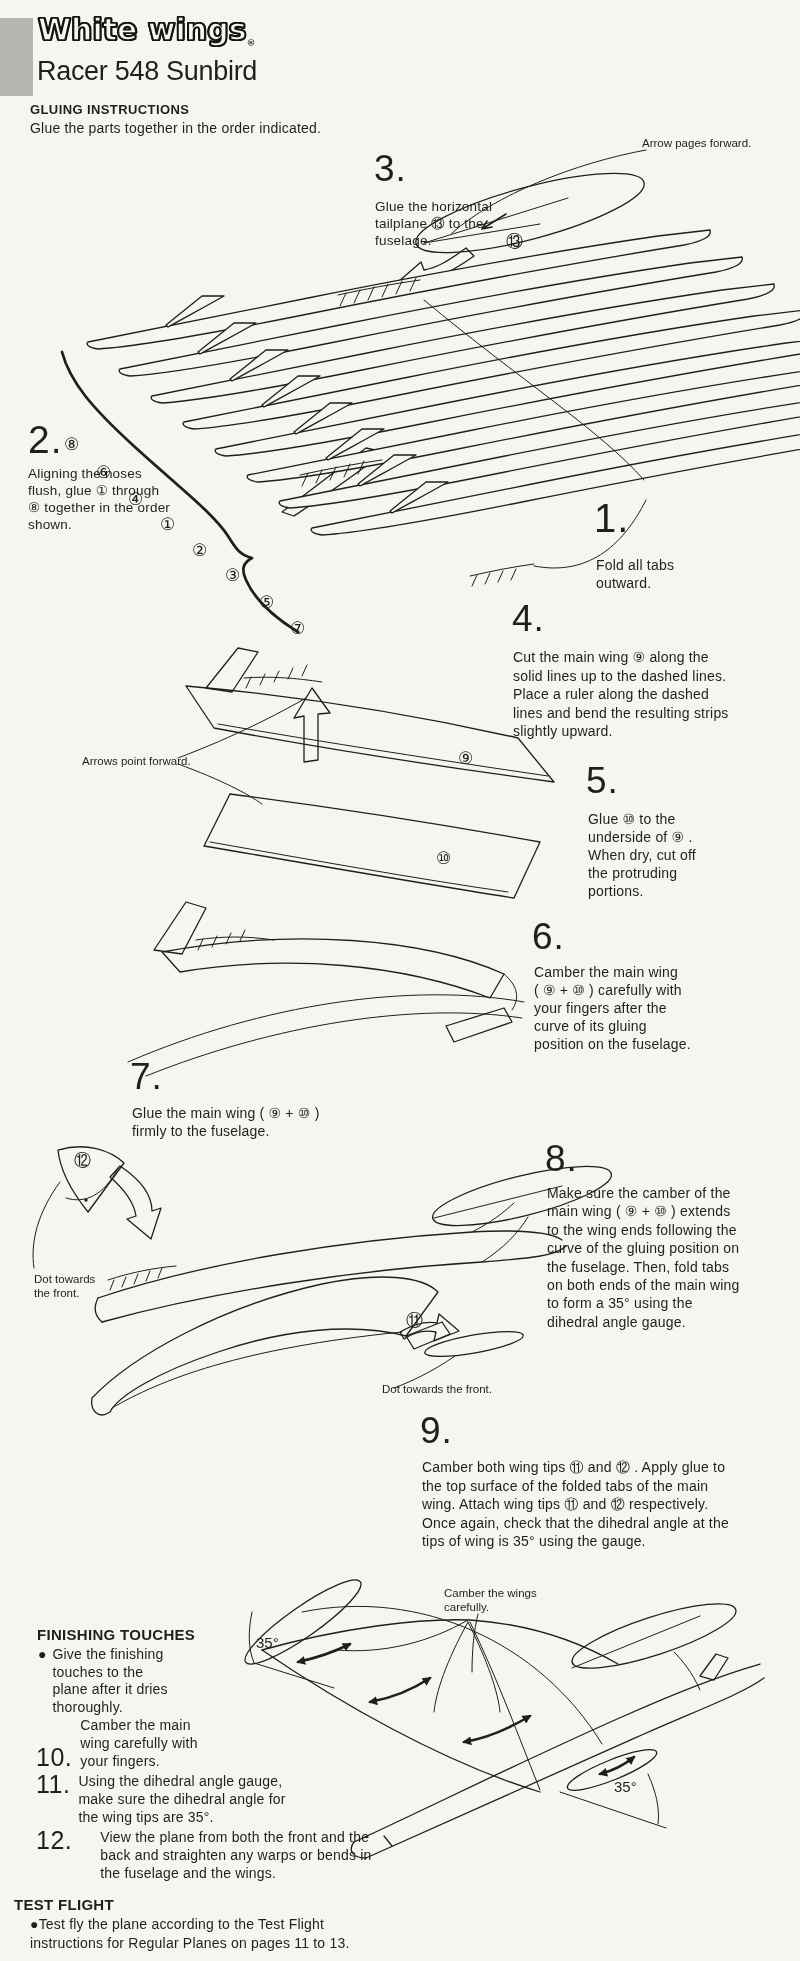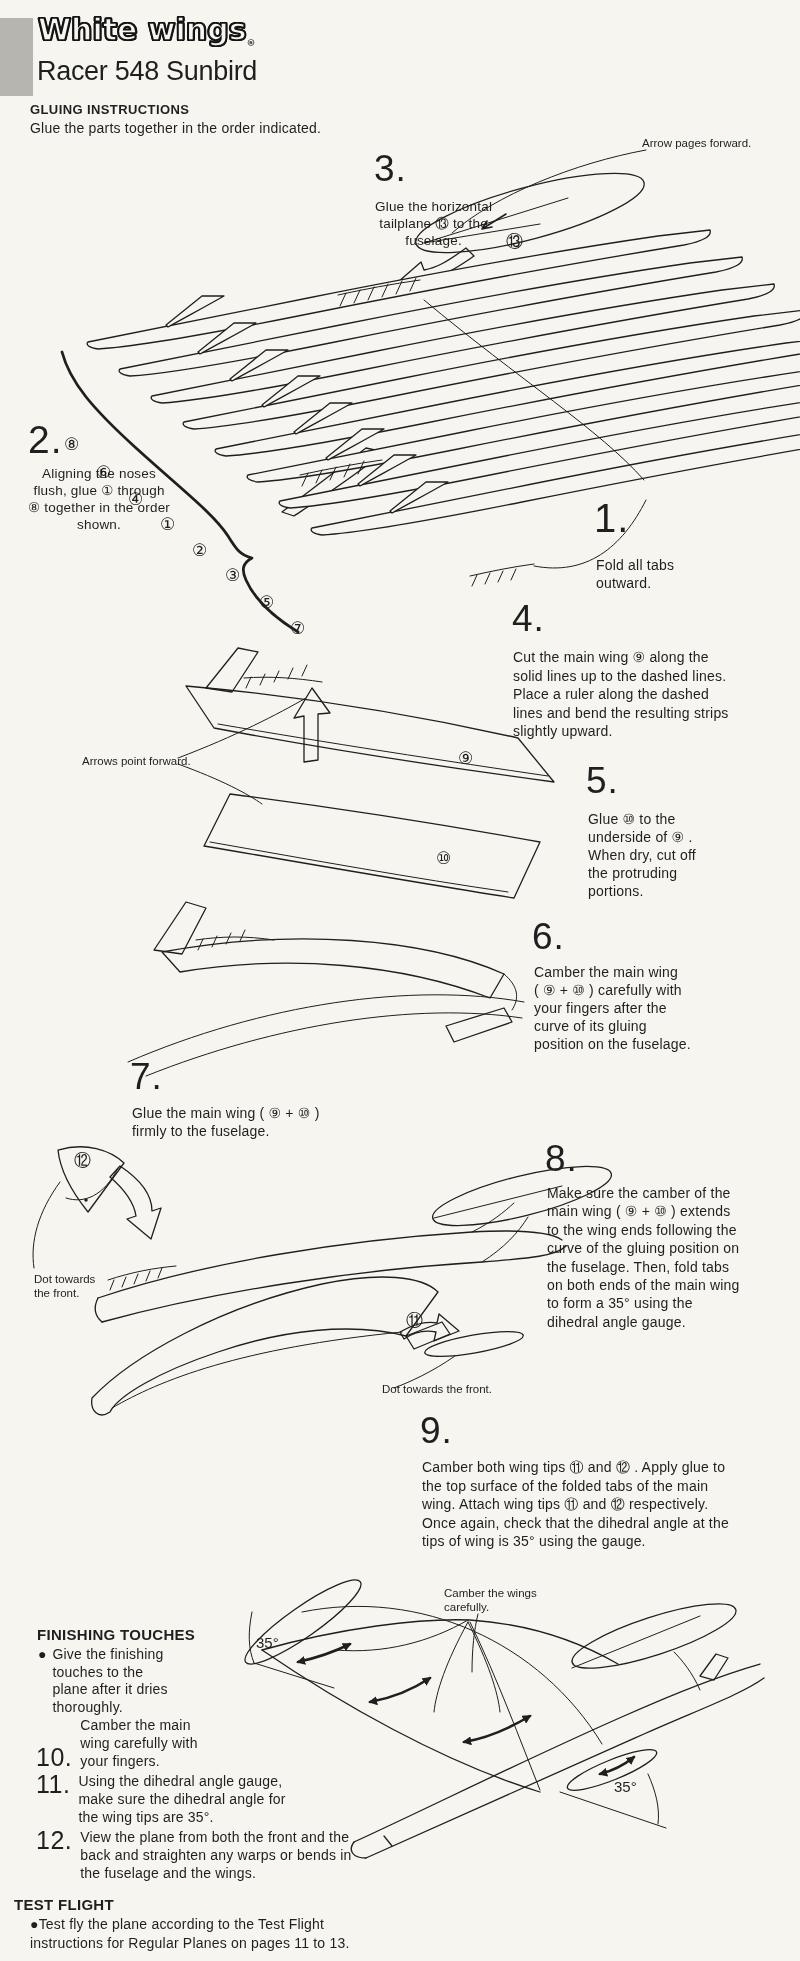--- a/index.html
+++ b/index.html
@@ -1,20 +1,20 @@
 <!DOCTYPE html>
 <html><head>
 <meta charset="utf-8">
 <style>
   html,body{margin:0;padding:0;}
   body{width:800px;height:1961px;position:relative;background:#f6f5f0;overflow:hidden;}
   .abs{position:absolute;}
   .t{font-family:Liberation Sans, sans-serif;color:#1f1f1f;white-space:pre-line;}
   .body14{font-size:14px;line-height:18px;letter-spacing:.2px;}
-  .body135{font-size:13.5px;line-height:17px;letter-spacing:.2px;text-align:center;}
+  .body135{font-size:13.5px;line-height:17px;letter-spacing:.2px;}
   .stepnum{font-size:37px;line-height:1;letter-spacing:1px;font-weight:400;}
   .stepnum-sm{font-size:25px;line-height:1;letter-spacing:.5px;}
   .small{font-size:11.5px;line-height:14px;}
   .bold{font-weight:bold;}
   .circ{font-size:17px;line-height:17px;font-family:"DejaVu Sans",sans-serif;}
   .logo{font-family:"DejaVu Sans",sans-serif;font-weight:800;font-size:30px;letter-spacing:0;
         color:#f6f5f0;-webkit-text-stroke:1.6px #141414;
         text-shadow:1.4px 0 0 #141414,-1.4px 0 0 #141414,0 1.4px 0 #141414,0 -1.4px 0 #141414,
                     1px 1px 0 #141414,-1px -1px 0 #141414,1px -1px 0 #141414,-1px 1px 0 #141414;}
   .reg{font-size:9px;-webkit-text-stroke:0;text-shadow:none;color:#1f1f1f;vertical-align:-6px;}
@@ -239,21 +239,21 @@
   <div class="t body14">Camber the main
 wing carefully with
 your fingers.</div>
 </div>
 <div class="abs row" style="left:36px;top:1772px;">
   <span class="t stepnum-sm numcol">11.</span>
   <div class="t body14">Using the dihedral angle gauge,
 make sure the dihedral angle for
 the wing tips are 35°.</div>
 </div>
-<div class="abs row" style="left:36px;top:1828px;">
+<div class="abs row" style="left:36px;top:1828px;gap:20px;">
   <span class="t stepnum-sm numcol">12.</span>
   <div class="t body14">View the plane from both the front and the
 back and straighten any warps or bends in
 the fuselage and the wings.</div>
 </div>
 
 <div class="abs t small" style="left:444px;top:1586px;">Camber the wings
 carefully.</div>
 <div class="abs t" style="left:256px;top:1634px;font-size:15px;">35°</div>
 <div class="abs t" style="left:614px;top:1778px;font-size:15px;">35°</div>

